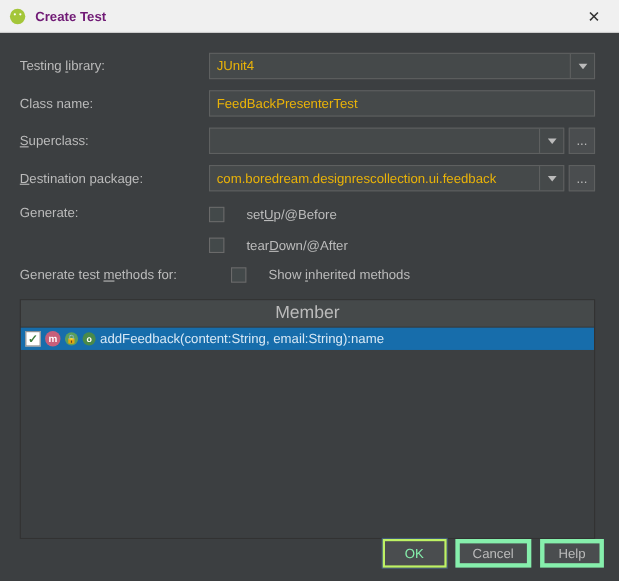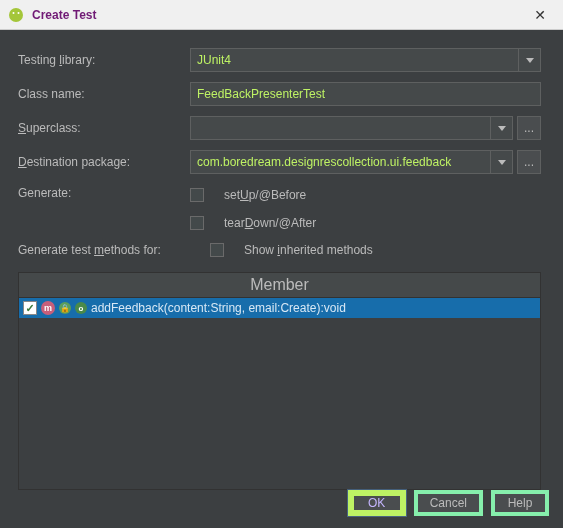--- a/index.html
+++ b/index.html
@@ -44,21 +44,21 @@
     color: #bbbbbb;
     font-size: 12px;
   }
   .form-label u { text-decoration: underline; }
   .form-field { flex: 1; display: flex; gap: 4px; }
   .combo, .text-input {
     flex: 1;
     height: 24px;
     background: #45494a;
     border: 1px solid #5e6060;
-    color: #bef264;
+    color: #eab308;
     padding: 0 6px;
     font-size: 12px;
     display: flex;
     align-items: center;
     position: relative;
   }
   .combo .arrow-box {
     position: absolute;
     right: 0; top: 0; bottom: 0;
     width: 22px;
@@ -149,23 +149,23 @@
   .btn {
     height:26px; min-width:58px;
     background:#4a4d4f;
     border:4px solid #86efac;
     color:#bbbbbb;
     font-size:12px;
     padding:0 12px;
     cursor:pointer;
   }
   .btn.primary {
-    border:6px solid #bef264;
+    border:2px solid #bef264;
     box-shadow: 0 0 0 1px rgba(86,138,192,0.5);
-    color:#c4b5fd;
+    color:#86efac;
   }
   .right-col { display:flex; flex-direction:column; gap:6px; }
 </style>
 </head>
 <body>
 
 <div class="titlebar">
   <span class="app-icon">
     <svg width="16" height="16" viewBox="0 0 16 16">
       <circle cx="8" cy="8" r="7" fill="#a4c639"></circle>
@@ -249,21 +249,21 @@
   </div>
 
   <div class="method-table">
     <div class="method-header">Member</div>
     <div class="table-body">
       <div class="selected-row">
         <span class="chk">✓</span>
         <span class="m-badge">m</span>
         <span class="lock-badge">🔒</span>
         <span class="o-badge">o</span>
-        <span class="member-text">addFeedback(content:String, email:Create):void</span>
+        <span class="member-text">addFeedback(content:String, email:String):name</span>
       </div>
     </div>
   </div>
 
 </div>
 
 <div class="bottom-bar">
   <button class="btn primary">OK</button>
   <button class="btn">Cancel</button>
   <button class="btn">Help</button>

